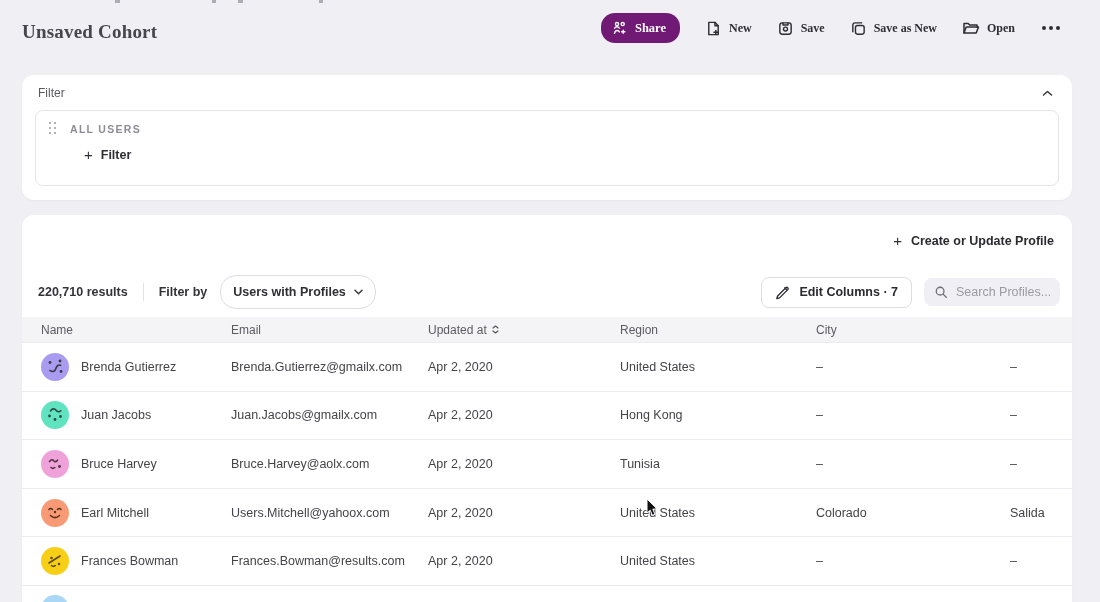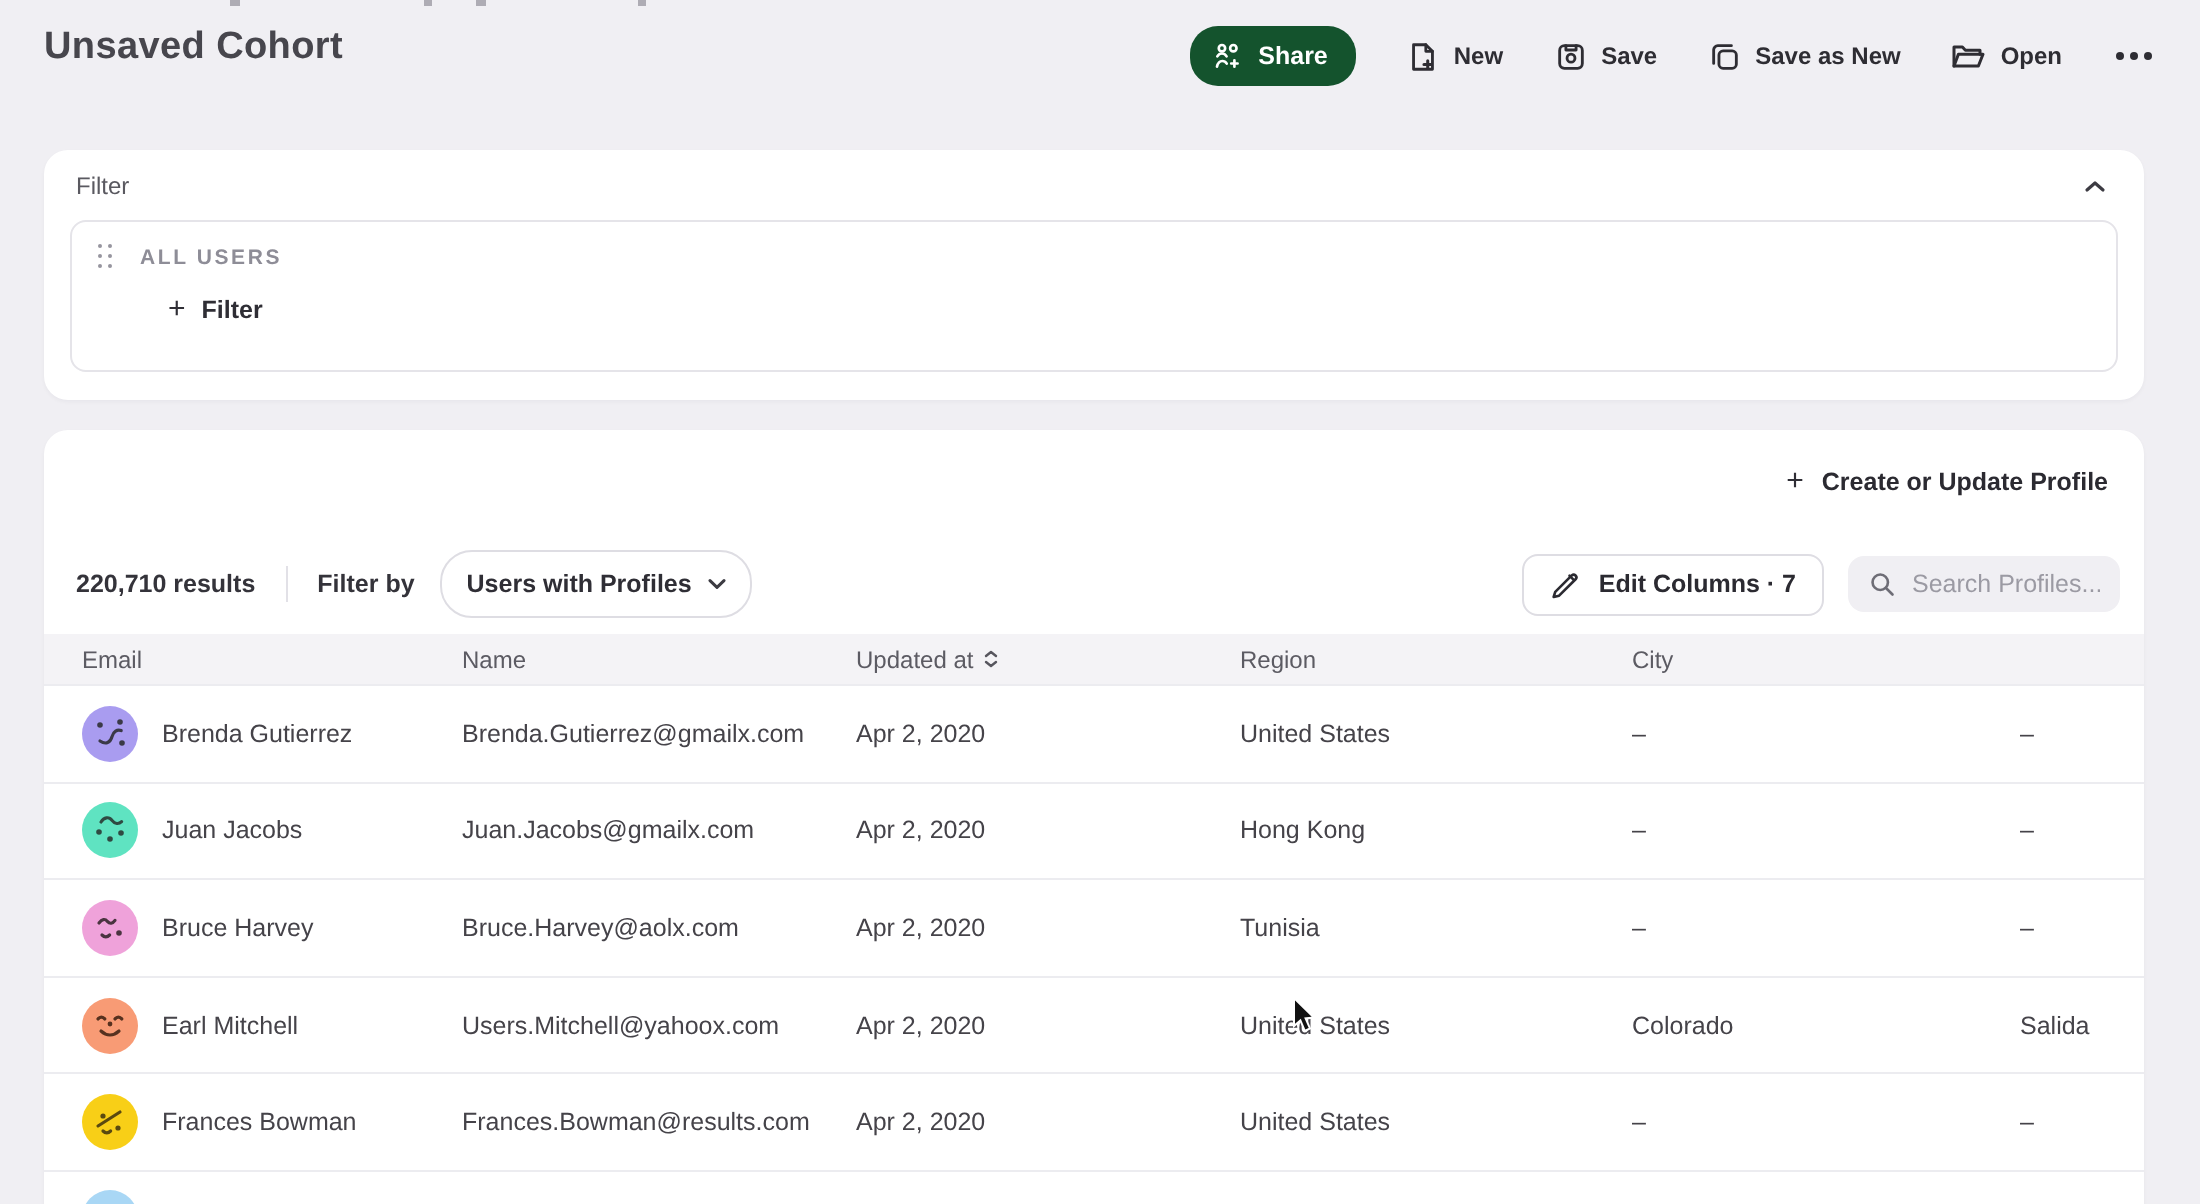--- a/index.html
+++ b/index.html
@@ -10,22 +10,22 @@
     color:#45444b;
     position:relative;
   }
   svg { display:block; }
 
   
   .remnant { position:absolute; top:0; height:3px; background:#aeacb4; }
 
   
   .page-header {
-    position:absolute; top:13px; left:22px; right:22px;
-    display:flex; align-items:flex-start; justify-content:space-between;
+    position:absolute; top:13px; left:22px; right:38px;
+    display:flex; align-items:flex-end; justify-content:space-between;font-family:Liberation Serif, serif;
   }
   .page-title { font-size:19px; font-weight:bold; color:#47464d; letter-spacing:.2px; }
   .actions { display:flex; align-items:center; gap:25px; }
   .btn-primary {
     display:flex; align-items:center; gap:7px;
     color:#fff; font-size:12.5px; font-weight:bold;
     padding:7px 14px 7px 11px; border-radius:14px; cursor:pointer;
   }
   .btn-ghost {
     display:flex; align-items:center; gap:7px;
@@ -117,21 +117,21 @@
 
 <span class="remnant" style="left:115px;width:5px"></span>
 <span class="remnant" style="left:212px;width:4px"></span>
 <span class="remnant" style="left:238px;width:5px"></span>
 <span class="remnant" style="left:319px;width:4px"></span>
 
 <div class="page-header">
   <div class="page-title">Unsaved Cohort</div>
 
   <div class="actions">
-    <div class="btn-primary" style="background: #14532d;">
+    <div class="btn-primary" style="background: #701a75;">
       <span>
         <svg width="16" height="16" viewBox="0 0 18 18" fill="none" stroke="#fff" stroke-width="1.5" stroke-linecap="round">
           <circle cx="5.6" cy="4.6" r="1.8"></circle>
             <circle cx="12" cy="4.6" r="1.8"></circle>
           <path d="M3 9.2c.6-1 1.5-1.6 2.6-1.6s2 .6 2.6 1.6"></path>
           <path d="M2.8 15c.5-2.2 1.6-3.2 3-3.2 1 0 1.9.5 2.5 1.5"></path>
           <path d="M12.6 11.4v3.6M10.8 13.2h3.6"></path>
         </svg>
       </span>
       <span>Share</span>
@@ -252,24 +252,24 @@
           <circle cx="7" cy="7" r="4.4"></circle>
             <path d="M10.4 10.4 14 14"></path>
         </svg>
       </span>
       <input type="text" placeholder="Search Profiles..." style="">
     </div>
   </div>
 
   <div class="grid-row thead">
     <div class="th">
+        <span>Name</span>
+      </div>
+    <div class="th">
         <span>Email</span>
-      </div>
-    <div class="th">
-        <span>Name</span>
       </div>
     <div class="th">
       <span>Updated at</span>
       <span class="sort-icon">
         <svg width="7" height="4" viewBox="0 0 7 4" fill="none" stroke="#57565e" stroke-width="1.2" stroke-linecap="round" stroke-linejoin="round">
             <path d="M1 3 3.5 1 6 3"></path>
           </svg>
         <svg width="7" height="4" viewBox="0 0 7 4" fill="none" stroke="#57565e" stroke-width="1.2" stroke-linecap="round" stroke-linejoin="round">
             <path d="M1 1 3.5 3 6 1"></path>
           </svg>

